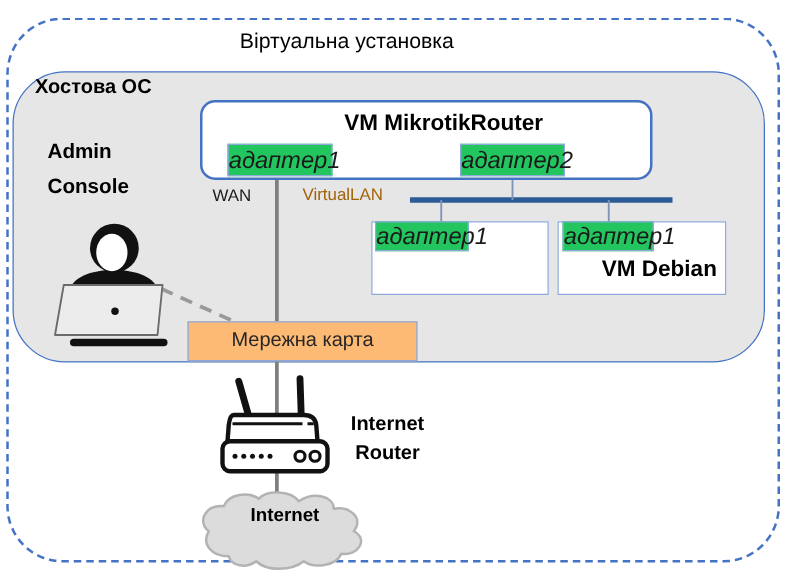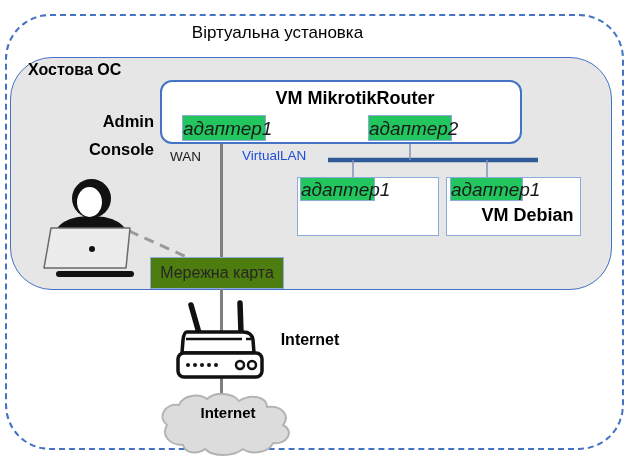--- a/index.html
+++ b/index.html
@@ -38,44 +38,44 @@
     font-size:18px; font-weight:bold; color:#000;padding-left:28px;
   }
   .adapter-box {
     background:#22c55e; border:1px solid #8eaadb;
     font-size:19px; color:#1a1a1a; text-align:center;font-style:italic;
   }
   .adp-mik1 { left:182px; top:115px; width:84px; height:26px; line-height:25px; }
   .adp-mik2 { left:368px; top:115px; width:84px; height:26px; line-height:25px; }
 
   .wan-label  { left:170px; top:149px; width:42px; text-align:left; font-size:13.5px; color:#1a1a1a; }
-  .vlan-label { left:242px; top:148px; font-size:13.5px; color:#1d4ed8; }
+  .vlan-label { left:242px; top:148px; font-size:13.5px; color:#a16207; }
 
   
   .vm-box {
     background:#ffffff; border:1.5px solid #8eaadb;
   }
   .vm-win10-box  { left:297px; top:177px; width:142px; height:59px; }
   .vm-debian-box { left:446px; top:177px; width:135px; height:59px; }
   .adp-win10  { left:300px; top:177px; width:75px; height:24px; line-height:23px; }
   .adp-debian { left:450px; top:177px; width:73px; height:24px; line-height:23px; }
   .vm-name { text-align:center; font-size:18px; font-weight:bold; color:#000; }
   .vm-win10-name  { left:297px; top:205px; width:142px; }
   .vm-debian-name { left:446px; top:205px; width:135px;margin-left:14px; }
 
   
   .admin-label {
-    left:38px; top:108px; width:116px; text-align:right;
+    left:38px; top:108px; width:116px; text-align:left;
     font-size:16.5px; font-weight:bold; color:#000; line-height:27.5px;
   }
 
   
   .nic-box {
-    left:150px; top:257px; width:134px; height:32px;
-    background:#4d7c0f; border:1.5px solid #8eaadb;
+    left:150px; top:257px; width:184px; height:32px;
+    background:#fdba74; border:1.5px solid #8eaadb;
     text-align:center; font-size:16px; color:#262626; line-height:29px;
   }
 
   
   .router-label {
     left:260px; top:328px; width:100px; text-align:center;
     font-size:16px; font-weight:bold; color:#000; line-height:23px;
   }
 
   
@@ -152,20 +152,21 @@
     <circle cx="18" cy="69" r="2" fill="#111111"></circle>
     <circle cx="25" cy="69" r="2" fill="#111111"></circle>
     <circle cx="32" cy="69" r="2" fill="#111111"></circle>
     <circle cx="39" cy="69" r="2" fill="#111111"></circle>
     <circle cx="46" cy="69" r="2" fill="#111111"></circle>
     <circle cx="70" cy="69" r="4" fill="#ffffff" stroke="#111111" stroke-width="2.5"></circle>
     <circle cx="82" cy="69" r="4" fill="#ffffff" stroke="#111111" stroke-width="2.5"></circle>
   </svg>
   <div class="abs router-label">
     <div>Internet</div>
+    <div>Router</div>
   </div>
 
   <svg class="abs" style="left:155px;top:393px;" width="146" height="64" viewBox="0 0 146 64">
     <path d="M28,52 C14,52 6,42 12,32 C2,24 10,10 24,12 C28,2 44,0 52,6 C60,-2 78,0 84,8
              C96,0 112,4 112,14 C126,12 136,22 128,32 C140,38 132,52 118,50
              C114,60 96,62 88,56 C78,64 58,64 50,56 C42,62 30,60 28,52 Z" fill="#dcdcdc" stroke="#b3b3b3" stroke-width="2" stroke-linejoin="round"></path>
   </svg>
   <div class="abs cloud-label">Internet</div>
 
 </div>

